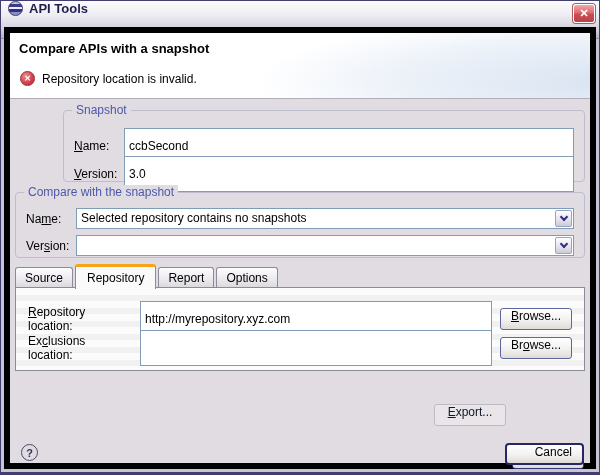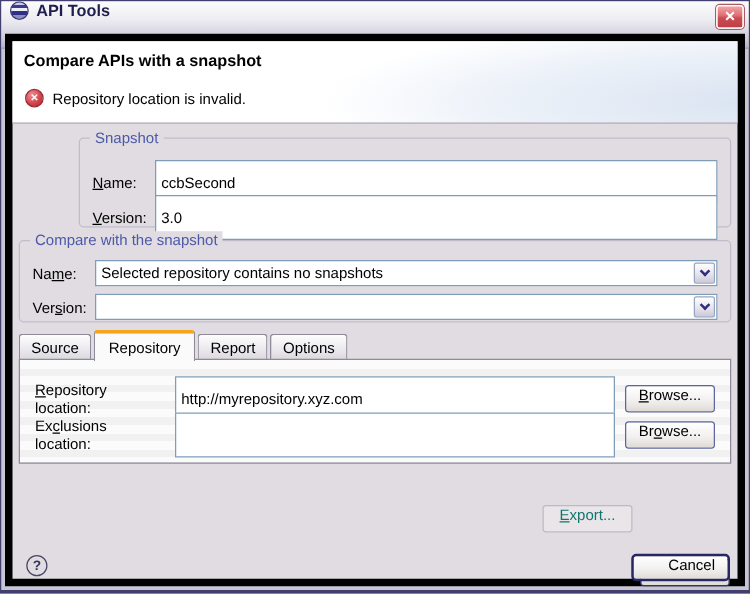--- a/index.html
+++ b/index.html
@@ -124,21 +124,21 @@
   
   .btn {
     height:22px; min-width:72px; padding:0 10px;
     border:1px solid #5E66A0; border-radius:3px;
     background:linear-gradient(180deg,#FFFFFF,#F3F1F0 55%,#DFDBD6);
     font-family:"Liberation Sans", sans-serif; font-size:12px;
     display:flex; align-items:flex-start; justify-content:center;
     flex:none;
   }
   .btn.disabled {
-    background:#E9E5E8; border-color:#BDBAC4; color:#0f766e;margin-left:24px;
+    background:#E9E5E8; border-color:#BDBAC4; color:#0f172a;margin-left:24px;
   }
   .btn.default { border:2px solid #272763; border-radius:4px;padding-left:28px; }
 
   .io-row { position:absolute; right:6px; top:371px; display:flex; gap:6px; }
   .bottom-row { position:absolute; right:6px; top:410px; display:flex; gap:6px; }
 
   .help-icon {
     position:absolute; left:11px; top:411px;
     width:17px; height:17px; border-radius:50%;
     border:1px solid #4A4864; color:#343252;

